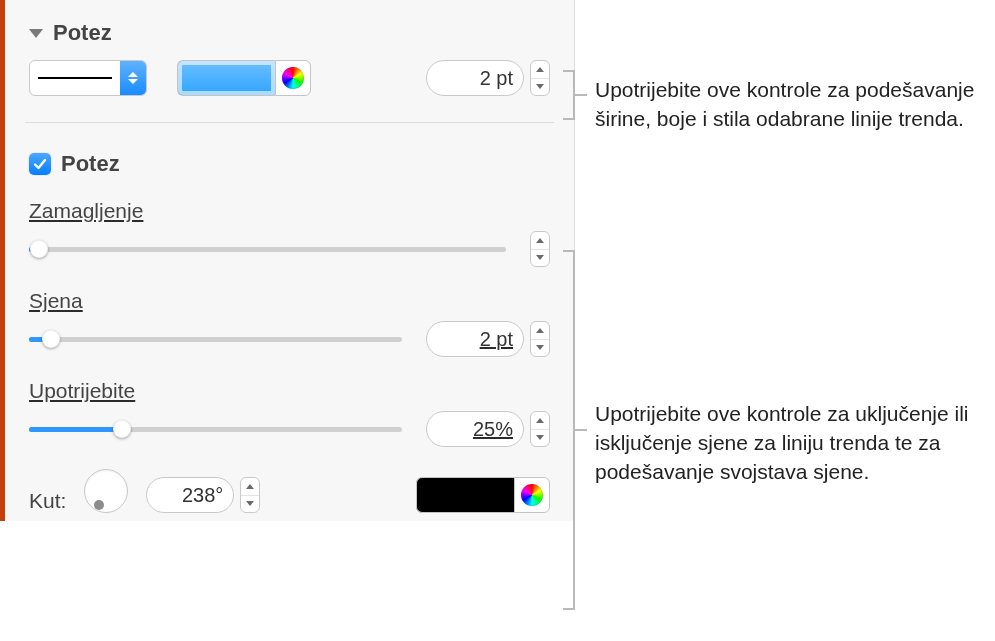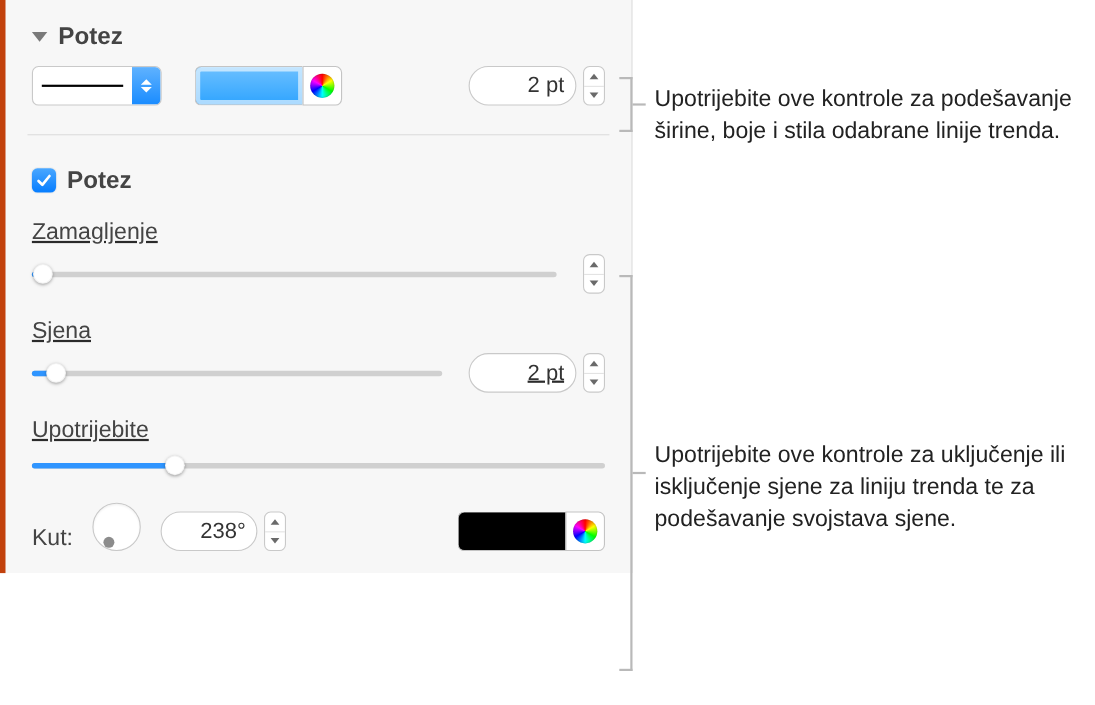--- a/index.html
+++ b/index.html
@@ -296,20 +296,31 @@
 
     <div class="slider-group">
       <div class="slider-label">Upotrijebite</div>
       <div class="slider-line">
         <div class="slider">
           <div class="track">
               <div class="fill" id="opacity-fill" style="width: 25%;"></div>
             </div>
           <div class="thumb" id="opacity-thumb" style="left: 25%;"></div>
         </div>
+        <div class="num-input-wrap">
+          <input class="num-input" value="25%" style="">
+          <div class="stepper">
+            <div class="s-up">
+                <span class="tri-up"></span>
+              </div>
+              <div class="s-down">
+                <span class="tri-down"></span>
+              </div>
+          </div>
+        </div>
       </div>
     </div>
 
     <div class="angle-row">
       <span class="angle-label">Kut:</span>
       <div class="angle-dial">
         <div class="angle-dot" id="angle-dot" style="left: 9.05121px; top: 29.7207px;"></div>
       </div>
       <div class="num-input-wrap">
         <input class="num-input narrow" value="238°" style="">

